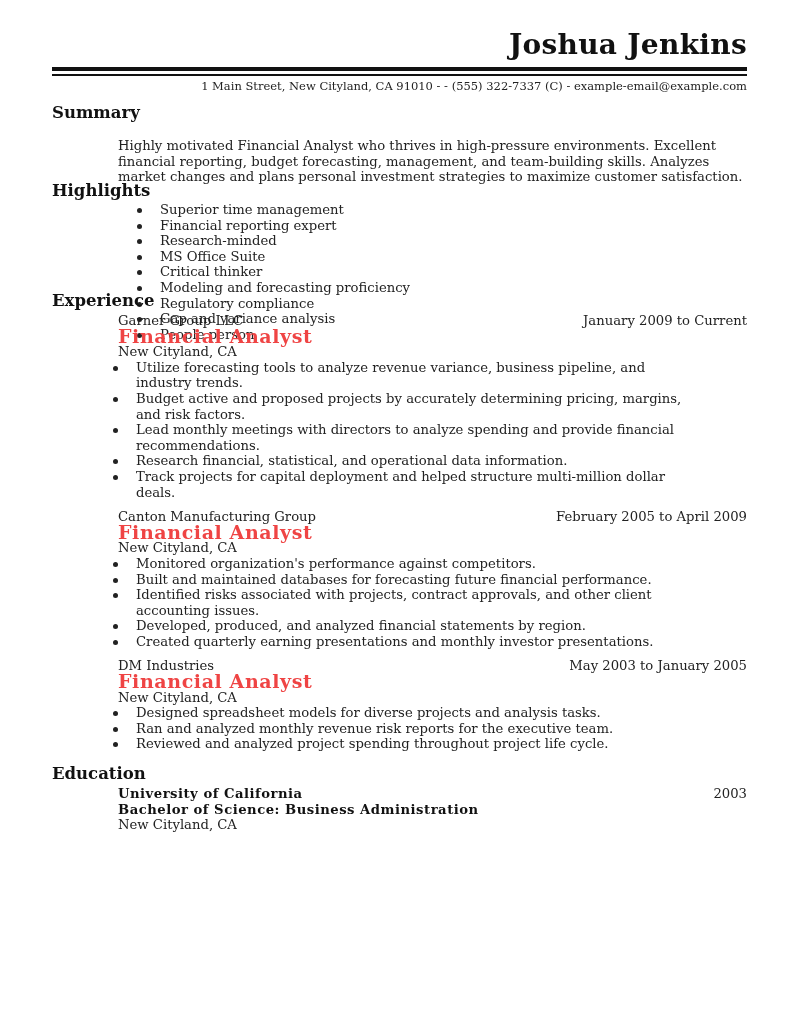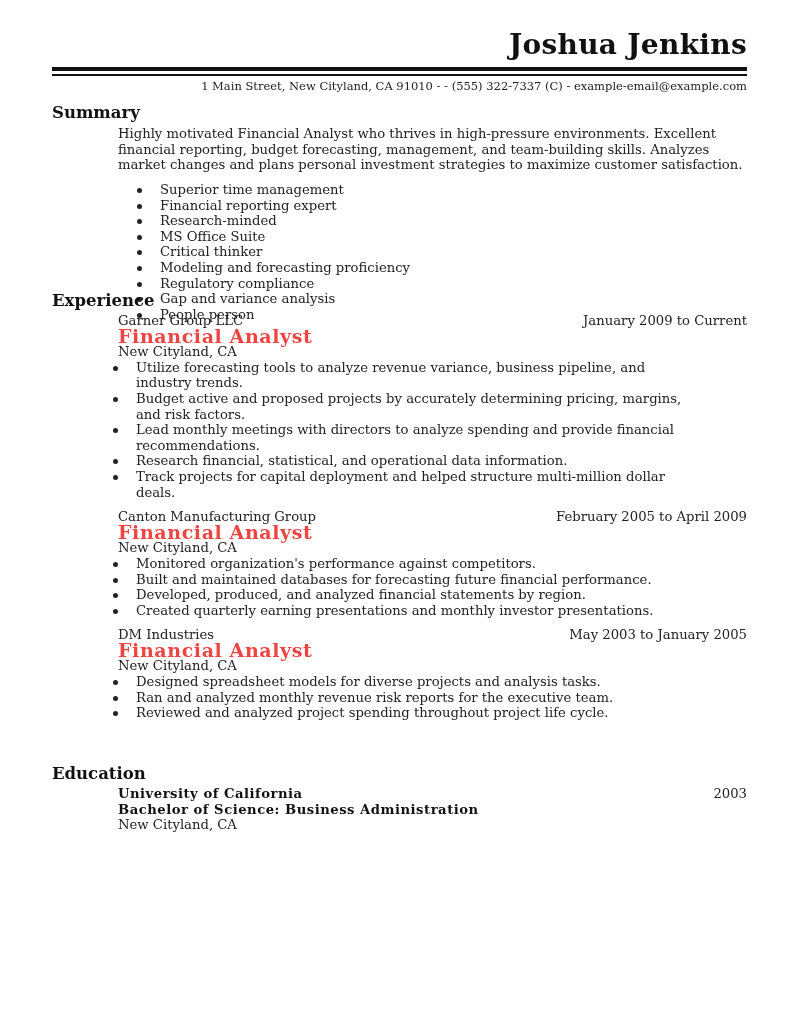--- a/index.html
+++ b/index.html
@@ -47,24 +47,25 @@
 <body>
 
 <div class="page">
   <div class="name">Joshua Jenkins</div>
   <div class="rule-thick"></div>
   <div class="rule-thin"></div>
   <div class="contact">1 Main Street, New Cityland, CA 91010 - - (555) 322-7337 (C) - example-email@example.com</div>
 
   <div class="section" style="top:103px;">
     <h2 class="section-title">Summary</h2>
-    <div class="indent body-text" style="margin-top:3px; width:630px;">Highly motivated Financial Analyst who thrives in high-pressure environments. Excellent financial reporting, budget forecasting, management, and team-building skills. Analyzes market changes and plans personal investment strategies to maximize customer satisfaction.</div>
+    <div class="indent body-text" style="margin-top:15px; width:630px;">Highly motivated Financial Analyst who thrives in high-pressure environments. Excellent financial reporting, budget forecasting, management, and team-building skills. Analyzes market changes and plans personal investment strategies to maximize customer satisfaction.</div>
   </div>
 
   <div class="section" style="top:181px;">
+    <h2 class="section-title">Highlights</h2>
     <div class="hl-cols" style="margin-top:1px; margin-left:66px;flex-direction:column;">
       <ul class="bullets hl-col">
         <li>Superior time management</li>
         <li>Financial reporting expert</li>
         <li>Research-minded</li>
         <li>MS Office Suite</li>
         <li>Critical thinker</li>
       </ul>
       <ul class="bullets hl-col">
         <li>Modeling and forecasting proficiency</li>
@@ -98,20 +99,21 @@
       <div class="job">
         <div class="job-head">
           <span>Canton Manufacturing Group</span>
           <span>February 2005 to April 2009</span>
         </div>
         <div class="job-title">Financial Analyst</div>
         <div class="job-loc">New Cityland, CA</div>
         <ul class="bullets" style="margin-left:-24px; width:610px;">
           <li>Monitored organization's performance against competitors.</li>
           <li>Built and maintained databases for forecasting future financial performance.</li>
+          <li>Identified risks associated with projects, contract approvals, and other client accounting issues.</li>
           <li>Developed, produced, and analyzed financial statements by region.</li>
           <li>Created quarterly earning presentations and monthly investor presentations.</li>
         </ul>
       </div>
 
       <div class="job">
         <div class="job-head">
           <span>DM Industries</span>
           <span>May 2003 to January 2005</span>
         </div>

